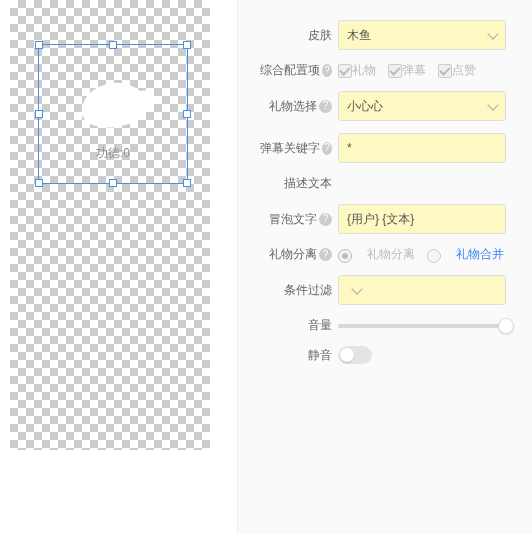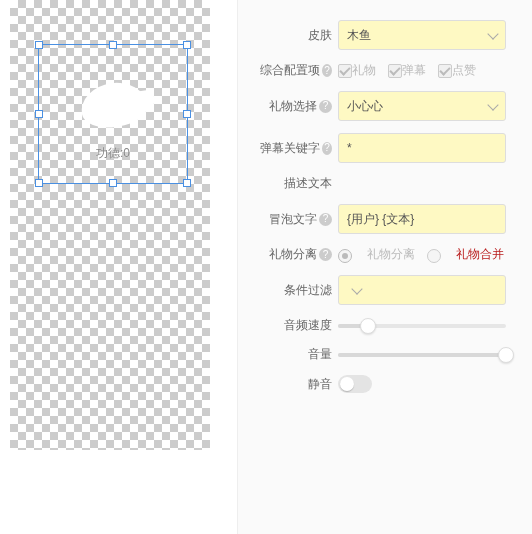--- a/index.html
+++ b/index.html
@@ -59,21 +59,21 @@
 }
 .select .arr{width:8px;height:8px;border-right:1px solid #aaa;border-bottom:1px solid #aaa;transform:rotate(45deg);margin-top:-3px;flex-shrink:0;margin-left:6px}
 .chk{display:inline-flex;align-items:center;gap:0;color:#bbb;font-size:12px}
 .chk .box{width:14px;height:14px;border:1px solid #ccc;border-radius:2px;background:#f0f0f0;position:relative}
 .chk.on .box:after{content:"";position:absolute;left:3px;top:0px;width:4px;height:8px;border-right:2px solid #bbb;border-bottom:2px solid #bbb;transform:rotate(45deg)}
 .radio{display:inline-flex;align-items:flex-end;gap:15px;font-size:12px}
 .radio .dot{width:14px;height:14px;border:1px solid #ccc;border-radius:50%;position:relative;background:#f5f5f5}
 .radio.sel .dot{border-color:#bbb}
 .radio.sel .dot:after{content:"";position:absolute;inset:3px;background:#bbb;border-radius:50%}
 .radio.dis{color:#bbb}
-.radio.norm{color:#b91c1c}
+.radio.norm{color:#3b82f6}
 .slider{flex:1;height:4px;background:#e6e6e6;border-radius:2px;position:relative}
 .slider .fill{position:absolute;left:0;top:0;bottom:0;background:#d8d8d8;border-radius:2px}
 .slider .knob{position:absolute;top:-6px;width:16px;height:16px;border-radius:50%;background:#fff;border:1px solid #ddd;box-shadow:0 1px 2px rgba(0,0,0,.12)}
 .toggle{width:34px;height:18px;border-radius:9px;background:#e4e4e4;position:relative}
 .toggle .kn{position:absolute;left:2px;top:2px;width:14px;height:14px;border-radius:50%;background:#fff;box-shadow:0 1px 1px rgba(0,0,0,.2)}
 </style>
 </head>
 <body>
 
 <div class="canvas-pane">
@@ -187,29 +187,20 @@
 
     <div class="row">
       <div class="lbl">条件过滤</div>
       <div class="ctrl">
         <div class="select">
           <span class="arr"></span>
         </div>
       </div>
     </div>
 
-    <div class="row">
-      <div class="lbl">音频速度</div>
-      <div class="ctrl">
-        <div class="slider">
-          <div class="fill" style="width:18%"></div>
-          <div class="knob" style="left:calc(18% - 8px)"></div>
-        </div>
-      </div>
-    </div>
 
     <div class="row">
       <div class="lbl">音量</div>
       <div class="ctrl">
         <div class="slider">
           <div class="fill" style="width:100%"></div>
           <div class="knob" style="left:calc(100% - 8px)"></div>
         </div>
       </div>
     </div>

